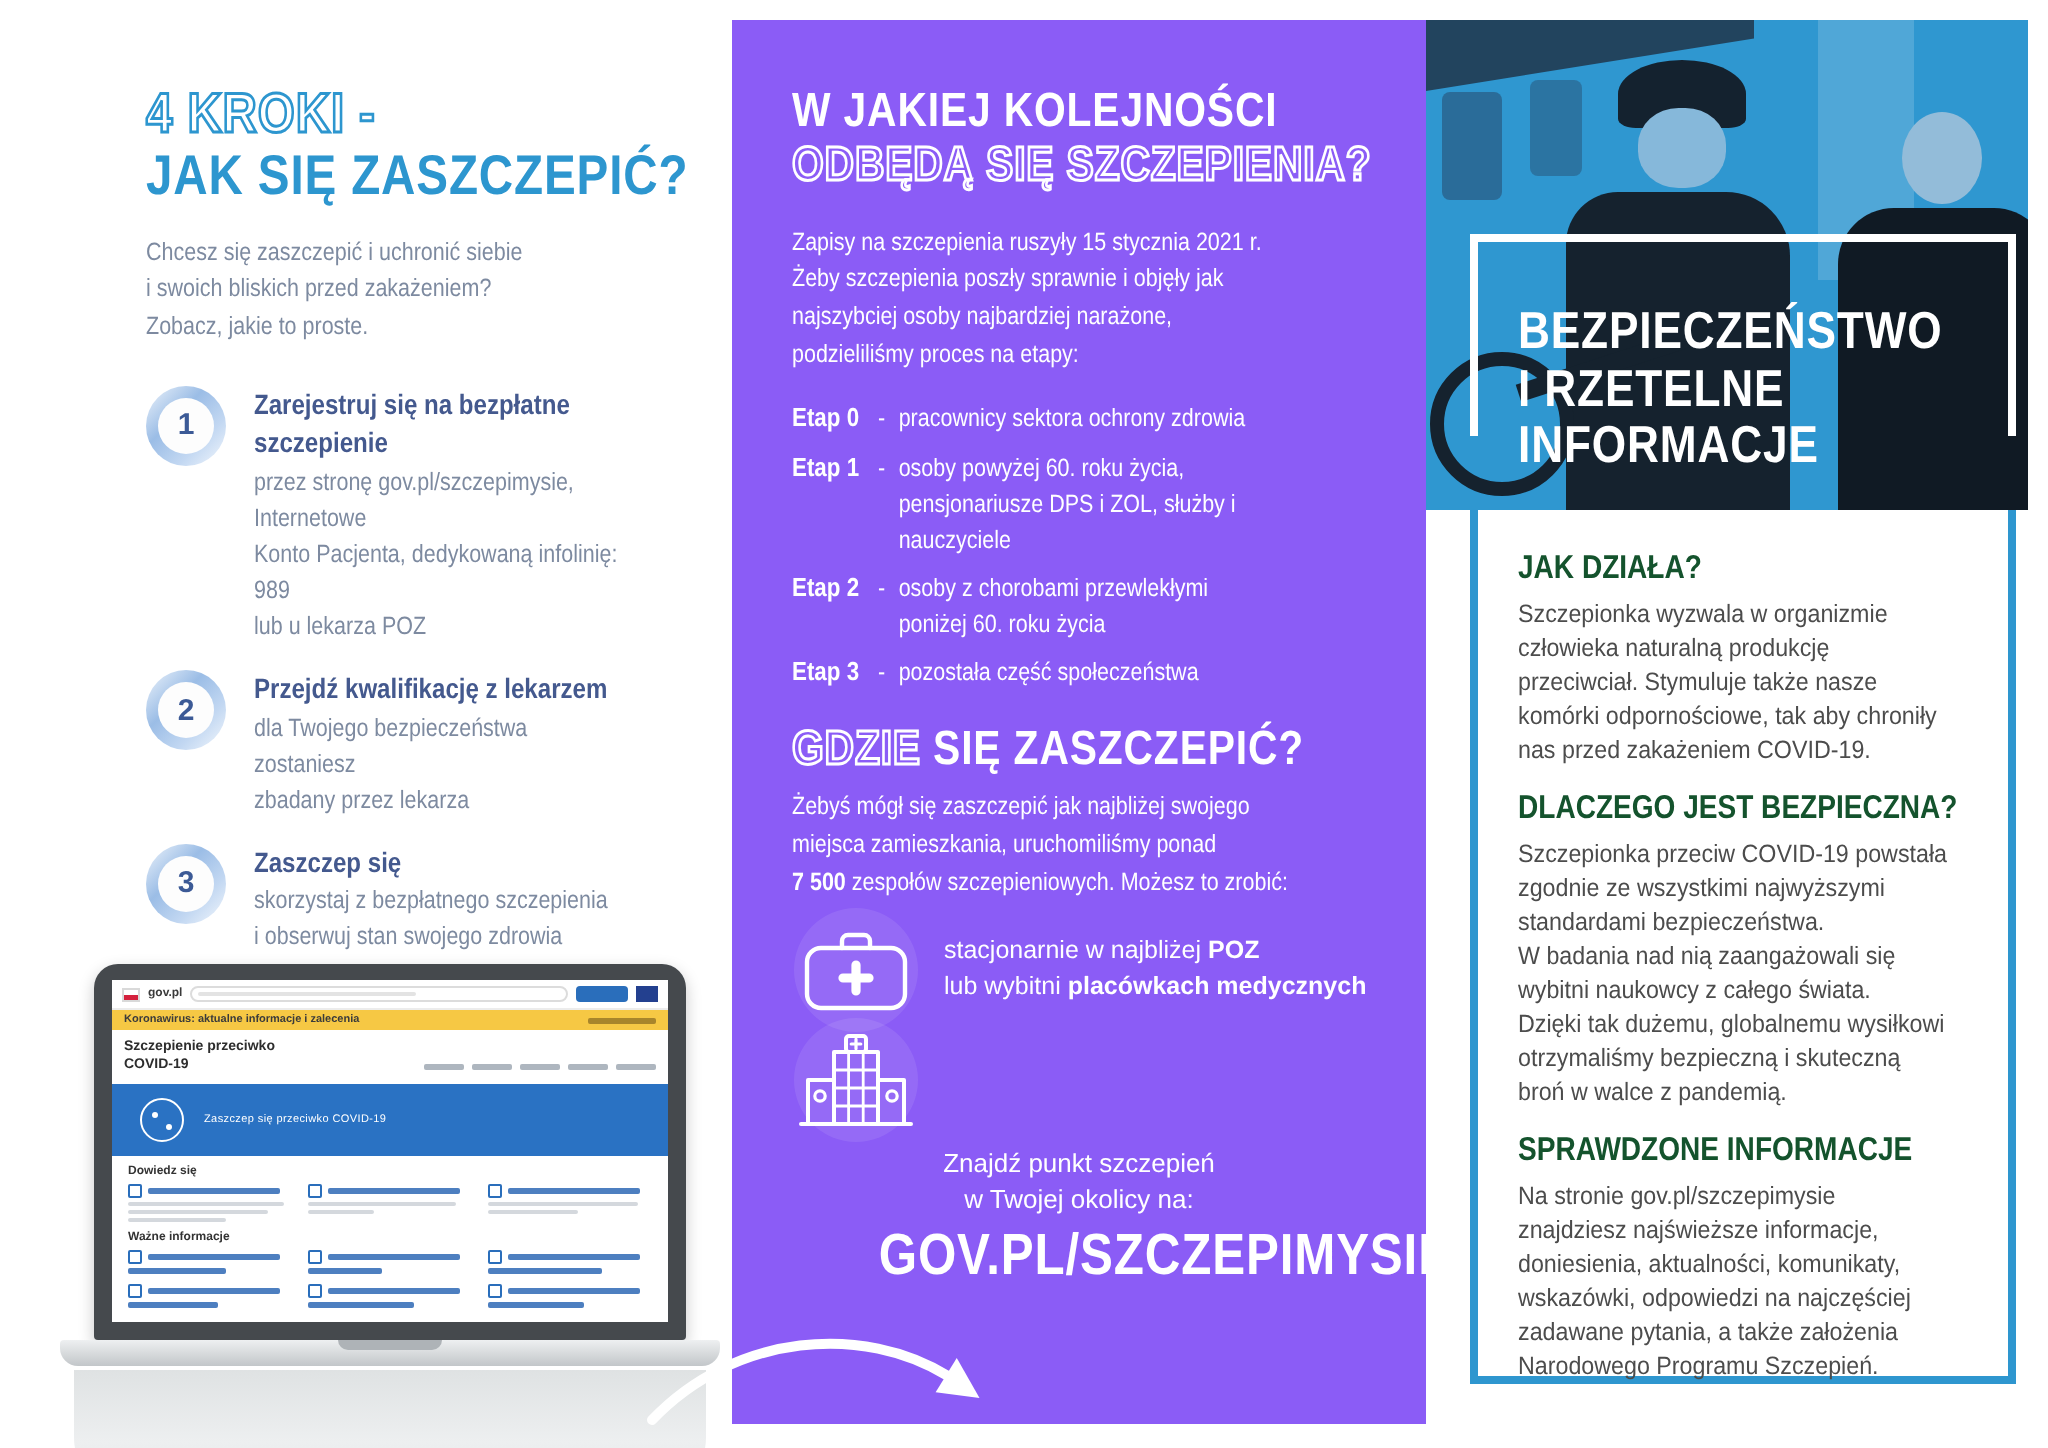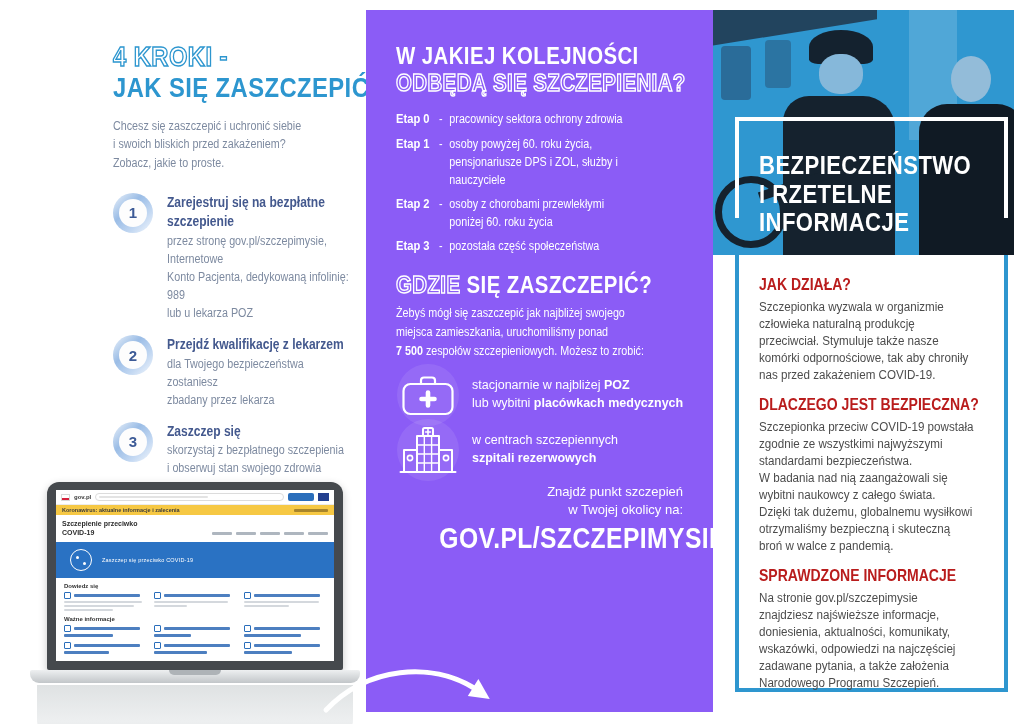--- a/index.html
+++ b/index.html
@@ -8,21 +8,21 @@
   .page { position:relative; width:1024px; height:724px; background:#ffffff; overflow:hidden; }
 
   
   .cond { display:block; transform:scaleX(.85); transform-origin:left center; white-space:nowrap; }
   .cond-r { display:block; transform:scaleX(.85); transform-origin:right center; white-space:nowrap; text-align:right; }
   .pre { white-space:pre-line; }
   .nar { display:block; transform:scaleX(.86); transform-origin:left top; }
   .nar93 { display:block; transform:scaleX(.93); transform-origin:left top; }
 
   
-  .col-left { position:absolute; left:0; top:0; width:366px; height:724px; padding:42px 18px 0 73px;margin-left:40px; }
+  .col-left { position:absolute; left:0; top:0; width:366px; height:724px; padding:42px 18px 0 73px; }
   .l-title { font-weight:bold; font-size:28px; line-height:1.1; letter-spacing:.5px; }
   .t-outline-blue { color:transparent; -webkit-text-stroke:1.5px #2d96cf; }
   .t-solid-blue { color:#2d96cf; }
   .l-intro { margin-top:13px; font-size:12.5px; line-height:1.5; color:#7d8aa0; }
   .steps { margin-top:20px; }
   .step { display:flex; margin-bottom:13px; }
   .step-num { flex:0 0 40px; width:40px; height:40px; border-radius:50%; position:relative; margin-right:14px;
     background:linear-gradient(135deg,#eef4fb 0%,#9bbde6 38%,#c3d8f2 70%,#f4f8fd 100%); }
   .step-num::before { content:""; position:absolute; inset:6px; background:#fdfdfd; border-radius:50%; }
   .step-num span { position:absolute; inset:0; display:flex; align-items:center; justify-content:center;
@@ -77,21 +77,21 @@
   .stage { display:grid; grid-template-columns:50px 12px 1fr; margin-bottom:6px; font-size:12.5px; line-height:1.45; }
   .stage b { font-size:13px; font-weight:bold; }
   .where-title { margin-top:15px; }
   .locations { margin-top:12px; }
   .loc { display:flex; align-items:center; margin-bottom:9px; }
   .loc-ic { flex:0 0 64px; width:64px; display:flex; align-items:center; justify-content:center; position:relative; margin-right:12px; }
   .loc-ic::before { content:""; position:absolute; width:62px; height:62px; border-radius:50%; background:rgba(255,255,255,.09); }
   .loc-ic svg { position:relative; }
   .loc-txt { font-size:12.5px; line-height:1.42; }
   .loc-txt b { font-weight:bold;margin-top:12px; }
-  .finder { margin-top:6px; text-align:right; font-size:13px; line-height:1.4; padding-right:4px; }
+  .finder { margin-top:6px; text-align:center; font-size:13px; line-height:1.4; padding-right:4px; }
   .gov-url { margin-top:3px; font-weight:bold; font-size:29px; letter-spacing:.5px; padding-right:2px; }
 
   .arrow-svg { position:absolute; left:320px; top:658px; z-index:5; }
 
   
   .photo { position:absolute; left:713px; top:10px; width:301px; height:245px; background:#2f97d0; overflow:hidden; z-index:1; }
   .photo > div { position:absolute; }
   .ph-roof { left:-6px; top:-4px; width:170px; height:44px; background:#20354a; clip-path:polygon(0 0,100% 0,100% 30%,0 92%); opacity:.85; }
   .ph-win1 { left:8px; top:36px; width:30px; height:54px; background:#27496b; border-radius:4px; opacity:.55; }
   .ph-win2 { left:52px; top:30px; width:26px; height:48px; background:#27496b; border-radius:4px; opacity:.45; }
@@ -103,21 +103,21 @@
   .ph-body2 { left:206px; top:94px; width:106px; height:160px; background:#101a24; border-radius:28px 28px 0 0; }
   .ph-wheel { left:2px; top:166px; width:72px; height:72px; border:7px solid #15222e; border-radius:50%; background:transparent; }
   .ph-frame { left:44px; top:168px; width:92px; height:9px; background:#15222e; transform:rotate(-18deg); }
 
   .card-top { position:absolute; left:735px; top:117px; width:273px; height:101px; z-index:3;
     border:4px solid #fff; border-bottom:none; padding:30px 10px 0 20px; }
   .card-title { color:#fff; font-weight:bold; font-size:26px; line-height:1.1; letter-spacing:.5px; }
   .card-body { position:absolute; left:735px; top:255px; width:273px; height:437px; z-index:3; background:#fff;
     border:4px solid #2e96cf; border-top:none; padding:20px 14px 0 20px; }
   .r-sec { margin-bottom:11px; }
-  .r-h { color:#b91c1c; font-weight:bold; font-size:16.5px; margin-bottom:5px; }
+  .r-h { color:#14532d; font-weight:bold; font-size:16.5px; margin-bottom:5px; }
   .r-b { color:#4c4c4c; font-size:12.5px; line-height:1.36; }
 </style>
 </head>
 <body>
 
 <div class="page">
 
   <div class="col-left">
     <div class="l-title">
       <span class="cond t-outline-blue">4 KROKI -</span>
@@ -295,20 +295,24 @@
     </div>
     <div class="lap-hinge"></div>
     <div class="lap-deck"></div>
   </div>
 
   <div class="col-mid">
     <div class="m-title">
       <span class="cond">W JAKIEJ KOLEJNOŚCI</span>
       <span class="cond t-outline-w">ODBĘDĄ SIĘ SZCZEPIENIA?</span>
     </div>
+    <p class="m-p pre" style="margin-top:15px"><span class="nar">Zapisy na szczepienia ruszyły 15 stycznia 2021 r.
+Żeby szczepienia poszły sprawnie i objęły jak
+najszybciej osoby najbardziej narażone,
+podzieliliśmy proces na etapy:</span></p>
 
     <div class="stages">
       <div class="nar">
         <div class="stage">
             <b>Etap 0</b>
             <span>-</span>
             <span class="pre">pracownicy sektora ochrony zdrowia</span>
           </div>
         <div class="stage">
             <b>Etap 1</b>
@@ -357,24 +361,20 @@
             <rect x="18" y="10" width="22" height="36"></rect>
             <rect x="24" y="2" width="10" height="8" rx="1.5"></rect>
             <path d="M29,3.6 v4.8 M26.6,6 h4.8" stroke-width="1.6"></path>
             <path d="M25.3,10 v36 M32.6,10 v36 M18,19 h22 M18,28 h22 M18,37 h22" stroke-width="1.4"></path>
             <path d="M18,24 h-13 v22 M40,24 h13 v22"></path>
             <circle cx="11" cy="32" r="2.6" stroke-width="1.6"></circle>
               <circle cx="47" cy="32" r="2.6" stroke-width="1.6"></circle>
             <path d="M1.5,46 h55"></path>
           </svg>
         </div>
-        <div class="loc-txt">
-          <div><span>w centrach szczepiennych</span></div>
-          <div><b>szpitali rezerwowych</b></div>
-        </div>
       </div>
     </div>
 
     <div class="finder">
       <div>Znajdź punkt szczepień</div>
       <div>w Twojej okolicy na:</div>
     </div>
     <div class="gov-url">
         <span class="cond-r">GOV.PL/SZCZEPIMYSIE</span>
       </div>

